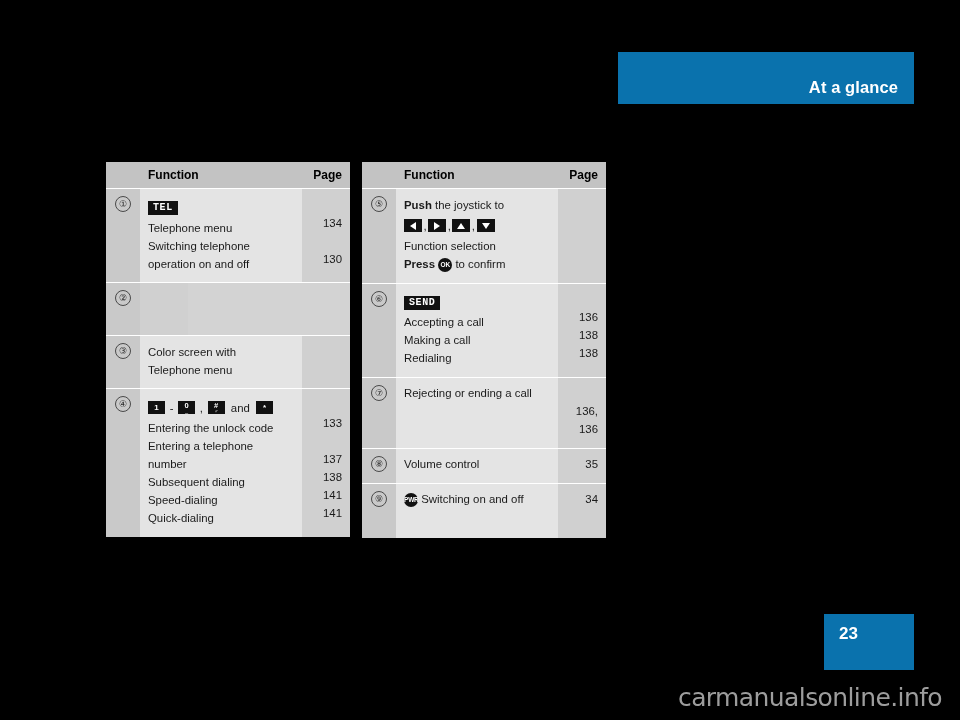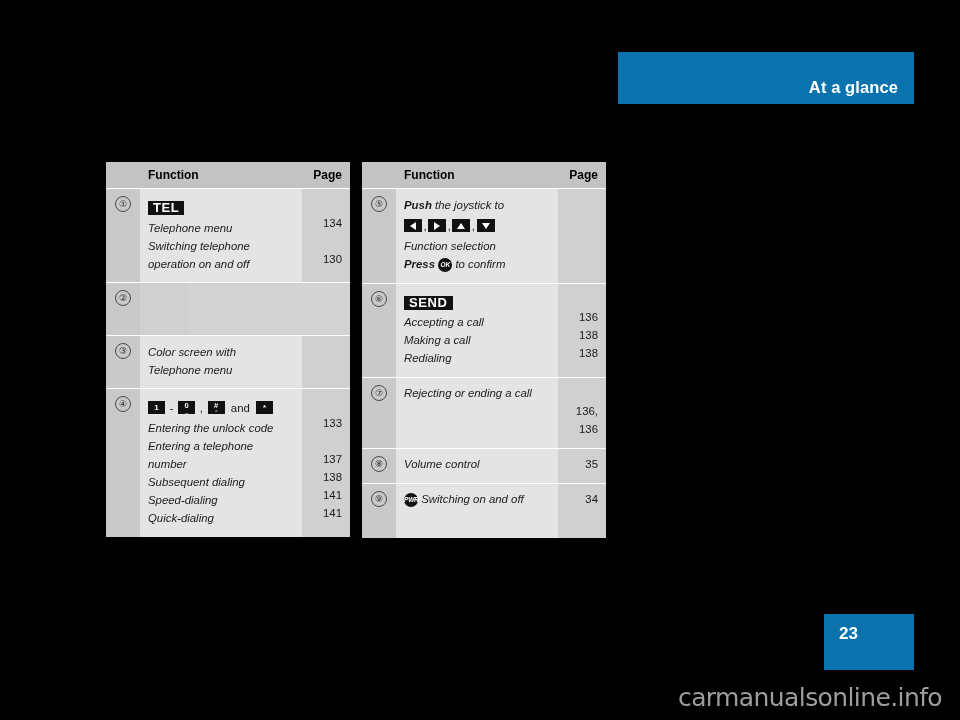--- a/index.html
+++ b/index.html
@@ -133,42 +133,41 @@
     line-height: 14px;
     text-align: center;
     color: #2a2a2a;
     font-family: "DejaVu Sans", sans-serif;
   }
 
   .fn-line {
     line-height: 15px;
     padding: 1.5px 0;
     min-height: 15px;
-    font-style: italic;
   }
   .pg-line {
     line-height: 15px;
     padding: 1.5px 0;
     min-height: 15px;
   }
   .pg-line.blank { color: transparent; }
   .bold { font-weight: bold; }
 
   
   .badge {
     display: inline-block;
     background: #111111;
     color: #ffffff;
-    font-size: 13px;
+    font-size: 10px;
     font-weight: bold;
     letter-spacing: 0.6px;
     padding: 2px 5px 2.5px 5px;
     line-height: 9px;
     vertical-align: middle;
-    font-family: Liberation Sans, sans-serif;
+    font-family: Liberation Mono, monospace;
   }
   .badge-row { padding: 3px 0 4px 0; line-height: 16px; }
 
   .keycap {
     display: inline-block;
     background: #111111;
     color: #ffffff;
     width: 17px;
     height: 13px;
     vertical-align: middle;

